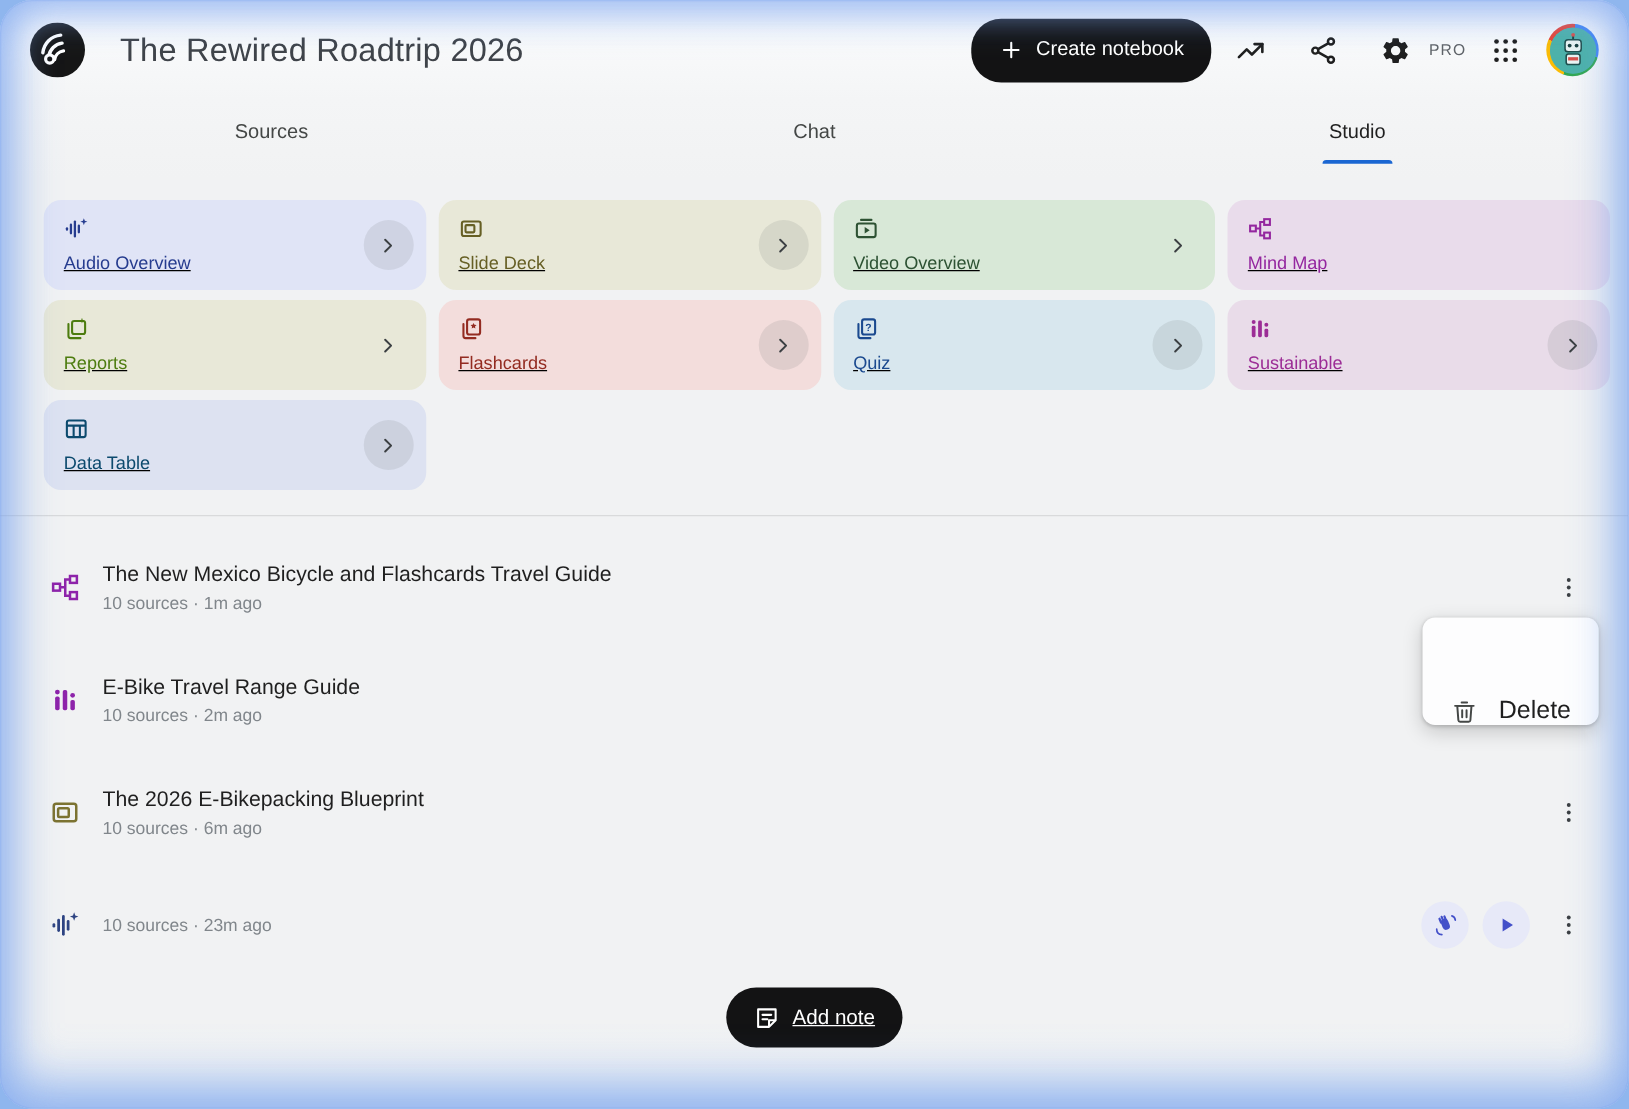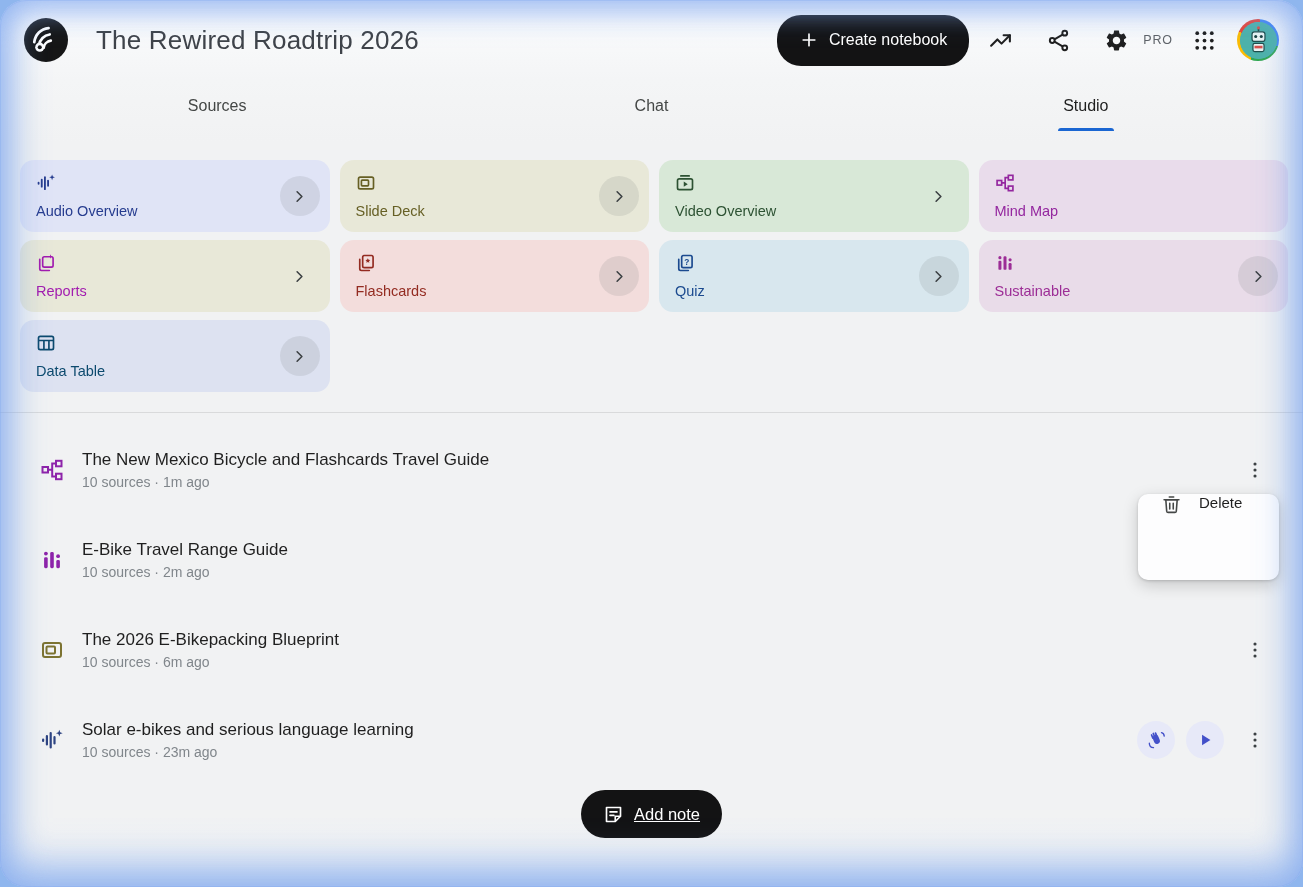--- a/index.html
+++ b/index.html
@@ -46,40 +46,40 @@
   .tabs{display:flex;height:51px;position:relative;z-index:2;}
   .tab{
     flex:1;display:flex;align-items:center;justify-content:center;position:relative;
     font-size:16px;color:#444746;cursor:pointer;background:none;border:none;font-family:inherit;
   }
   .tab.active{color:#1f1f1f;font-weight:500;}
   .tab .underline{position:absolute;bottom:0;left:50%;transform:translateX(-50%);width:56px;height:3px;border-radius:3px 3px 0 0;background:#1a66d2;}
   
   .cards{
     display:grid;grid-template-columns:repeat(4,1fr);gap:8px 10px;
-    padding:29px 15px 0 20px;position:relative;z-index:2;
+    padding:29px 15px 0 35px;position:relative;z-index:2;text-decoration:underline;
   }
   .card{
     position:relative;height:72px;border-radius:14px;padding:13px 16px;box-sizing:border-box;
     display:flex;flex-direction:column;justify-content:space-between;cursor:pointer;
   }
   .card .ci{width:20px;height:20px;}
   .card .clabel{font-size:14.5px;font-weight:500;}
   .chev{
     position:absolute;right:10px;top:50%;transform:translateY(-50%);
     width:40px;height:40px;border-radius:50%;border:none;background:transparent;
     display:flex;align-items:center;justify-content:center;color:#3c4043;cursor:pointer;padding:0;
   }
   .chev.circle{background:rgba(95,99,104,.13);}
   .chev svg{width:19px;height:19px;}
   .c-audio{background:#e0e4f6;color:#263c8f;}
   .c-slides{background:#e8e8d8;color:#665f24;}
   .c-video{background:#d8e8d7;color:#2d5233;}
   .c-mindmap{background:#e9dceb;color:#94279f;}
-  .c-reports{background:#e8e8d8;color:#a21caf;}
+  .c-reports{background:#e8e8d8;color:#4d7c0f;}
   .c-flash{background:#f3dddc;color:#932b21;}
   .c-quiz{background:#d8e7ee;color:#1b4a8f;}
   .c-info{background:#e9dce9;color:#9c2d96;}
   .c-table{background:#dde2f1;color:#0c4a6e;}
   
   .divider{border:none;border-top:1px solid #d9dadb;margin:20px 0 0 0;}
   .list{padding-top:12px;position:relative;z-index:2;}
   .row{display:flex;align-items:center;height:90px;padding:0 28px 0 40px;box-sizing:border-box;}
   .ricon{width:24px;height:24px;margin-right:18px;flex:0 0 auto;}
   .ricon svg{width:24px;height:24px;display:block;}
@@ -101,22 +101,22 @@
   .ic-olive{color:#7c7331;}
   .ic-navy{color:#2e4482;}
   
   .menu-popup{
     position:absolute;left:1138px;top:494px;width:141px;height:86px;z-index:40;
     background:#fdfdfe;border-radius:10px;
     box-shadow:0 1px 3px rgba(0,0,0,.16),0 5px 16px rgba(0,0,0,.18);
     display:flex;align-items:center;
   }
   .menu-item{
-    display:flex;align-items:flex-start;gap:17px;width:100%;height:100%;border:none;background:none;
-    padding:0 0 0 23px;font-size:15px;color:#1f1f1f;cursor:pointer;font-family:inherit;
+    display:flex;align-items:flex-end;gap:17px;width:100%;height:100%;border:none;background:none;
+    padding:0 0 0 23px;font-size:20px;color:#1f1f1f;cursor:pointer;font-family:inherit;
   }
   .menu-item svg{width:21px;height:21px;color:#444746;}
   
   .addnote-wrap{display:flex;justify-content:center;margin-top:5px;position:relative;z-index:2;}
   .addnote{height:48px;border-radius:26px;font-size:16.5px;text-decoration:underline;}
   .addnote svg{width:21px;height:21px;}
   .pill svg.plus{width:20px;height:20px;}
 </style>
 </head>
 <body>
@@ -415,21 +415,20 @@
       <span class="ricon ic-navy">
         <svg viewBox="0 0 24 24" fill="currentColor">
             <rect x="2" y="10.5" width="2.2" height="3.5" rx="1.1"></rect>
             <rect x="5.8" y="7" width="2.2" height="10.5" rx="1.1"></rect>
             <rect x="9.6" y="4" width="2.2" height="16.5" rx="1.1"></rect>
             <rect x="13.4" y="8" width="2.2" height="8.5" rx="1.1"></rect>
             <path d="M19.3 1.8l.9 2.5 2.5.9-2.5.9-.9 2.5-.9-2.5-2.5-.9 2.5-.9z"></path>
           </svg>
       </span>
       <div class="rtext">
-        <span class="rtitle">Solar e-bikes and serious language learning</span>
         <span class="rmeta">10 sources · 23m ago</span>
       </div>
       <div class="rcontrols">
         <button class="circle-btn">
           <svg viewBox="0 0 24 24" fill="currentColor">
             <g transform="rotate(-22 12 12)">
               <rect x="9" y="6" width="7.2" height="11" rx="3.6"></rect>
               <rect x="8.3" y="3.4" width="2.1" height="6" rx="1.05"></rect>
               <rect x="10.9" y="2.5" width="2.1" height="6" rx="1.05"></rect>
               <rect x="13.5" y="3.1" width="2.1" height="6" rx="1.05"></rect>

